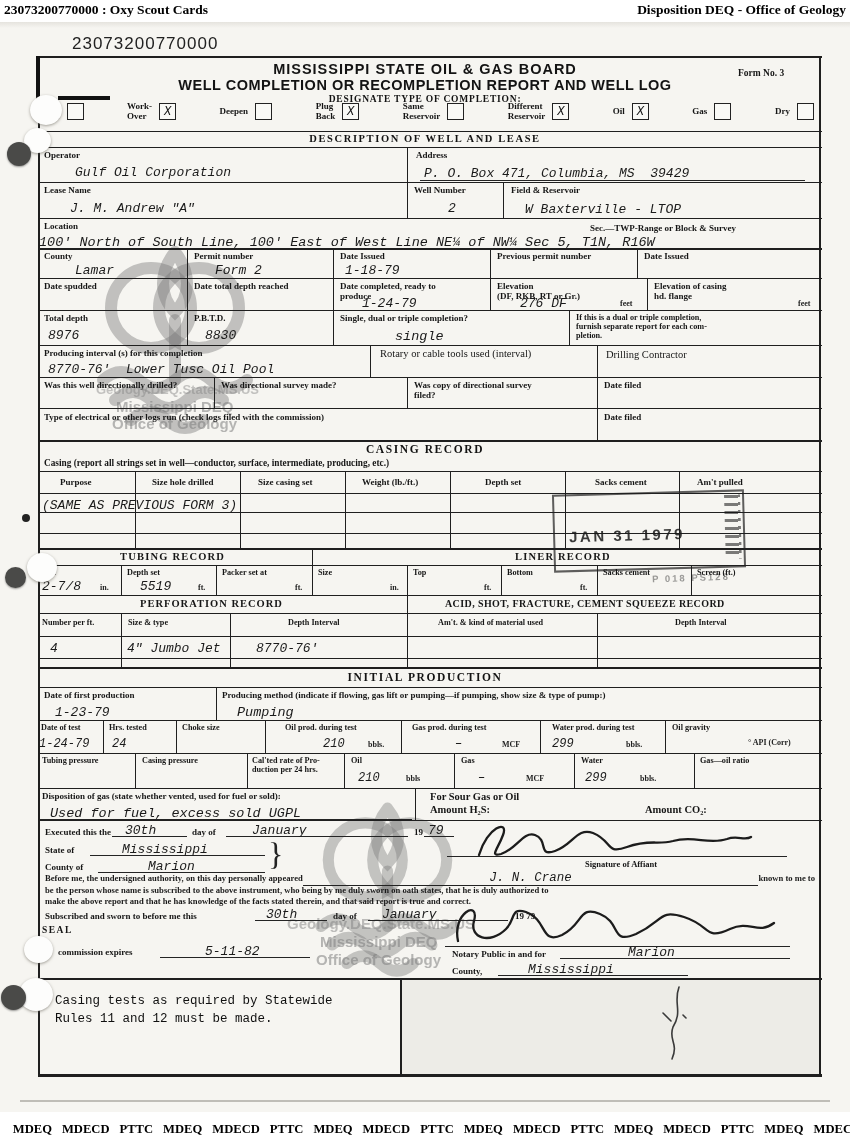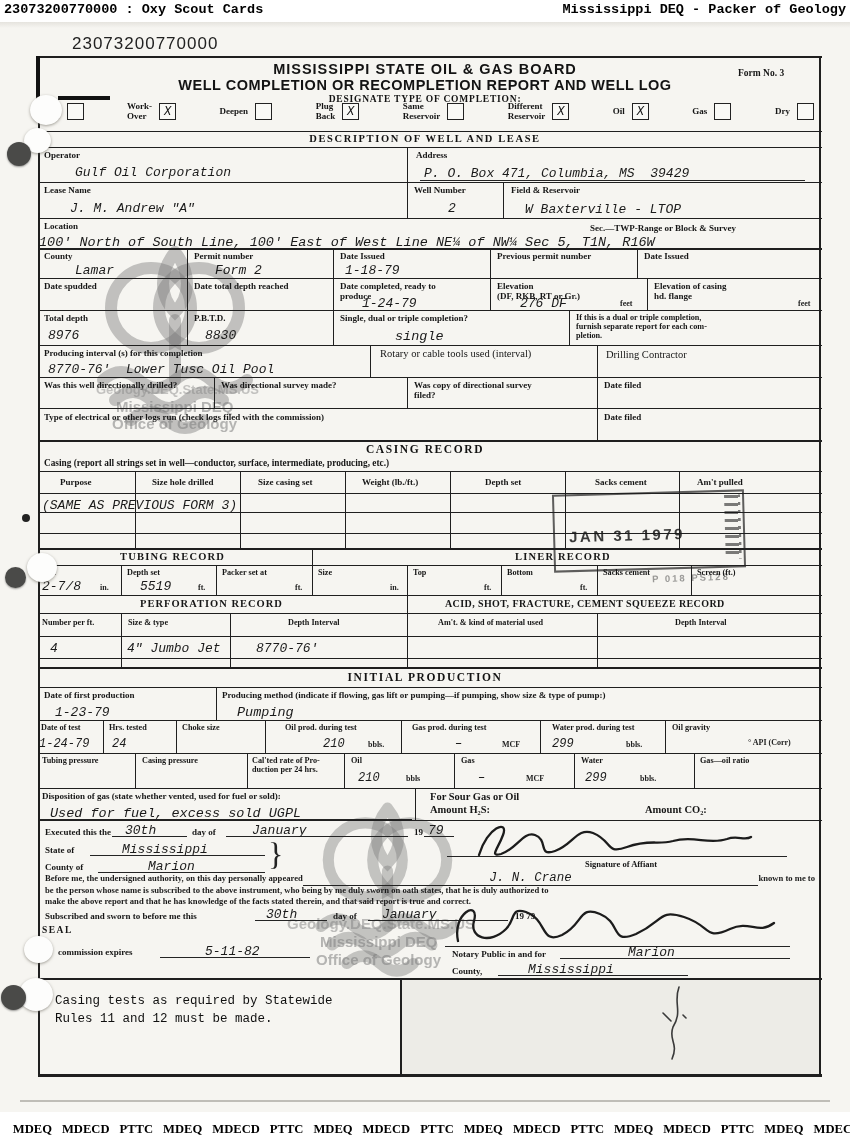--- a/index.html
+++ b/index.html
@@ -1,17 +1,17 @@
 <!DOCTYPE html>
 <html><head>
 <meta charset="utf-8">
 <style>
   html,body{margin:0;padding:0;background:#ffffff;width:850px;height:1143px;overflow:hidden;}
   #page{position:relative;width:850px;height:1143px;font-family:"Liberation Serif",serif;}
-  .scanhdr{position:absolute;top:2px;font-family:Liberation Mono, monospace;font-weight:bold;font-size:13.5px;color:#000;}
+  .scanhdr{position:absolute;top:2px;font-family:Liberation Serif, serif;font-weight:bold;font-size:13.5px;color:#000;}
   #paper{position:absolute;left:0;top:22px;width:850px;height:1090px;background:#f6f5f1;}
   #paper:after{content:"";position:absolute;inset:0;background:linear-gradient(180deg,rgba(180,175,165,.25),rgba(0,0,0,0) 6px);}
   .hl,.vl{position:absolute;background:#1f1f1f;}
   .lbl{position:absolute;font-family:"Liberation Serif",serif;font-weight:bold;font-size:9px;line-height:10px;color:#161616;white-space:pre-line;}
   .lbl.sm{font-size:8.2px;line-height:9px;}
   .lbl.md{font-size:10.5px;}
   .hdr{position:absolute;font-family:"Liberation Serif",serif;font-weight:bold;font-size:11.5px;letter-spacing:1.6px;color:#131313;text-align:center;width:100%;}
   .tv{position:absolute;font-family:"Liberation Mono",monospace;font-style:italic;font-size:13px;color:#1b1b1b;white-space:pre;}
   .tv.big{font-size:13.5px;}
   .tv.sm{font-size:12px;}
@@ -34,21 +34,21 @@
   .nflex{display:flex;width:770px;}
   .nfill{flex:1;border-bottom:1.3px solid #222;text-align:center;font-family:"Liberation Mono",monospace;font-style:italic;font-size:12.5px;font-weight:normal;transform:translateY(-2px);}
   svg{position:absolute;overflow:visible;}
 </style>
 </head>
 <body>
 
 <div id="page">
 
   <div class="scanhdr" style="left:4px;">23073200770000 : Oxy Scout Cards</div>
-  <div class="scanhdr" style="right:4px;">Mississippi DEQ - Packer of Geology</div>
+  <div class="scanhdr" style="right:4px;">Disposition DEQ - Office of Geology</div>
 
   <div id="paper">
 
     <svg style="left:75px;top:218px;" width="200" height="200" viewBox="0 0 100 100">
       <g fill="none" stroke="rgba(120,120,120,.42)" stroke-width="6" stroke-linecap="round">
         <circle cx="38" cy="34" r="20"></circle>
           <circle cx="62" cy="34" r="20"></circle>
         <path d="M50,6 C58,16 58,28 50,36 C42,28 42,16 50,6"></path>
         <path d="M50,40 L50,70"></path>
         <path d="M14,70 q9,-8 18,0 t18,0 t18,0 t18,0"></path>

